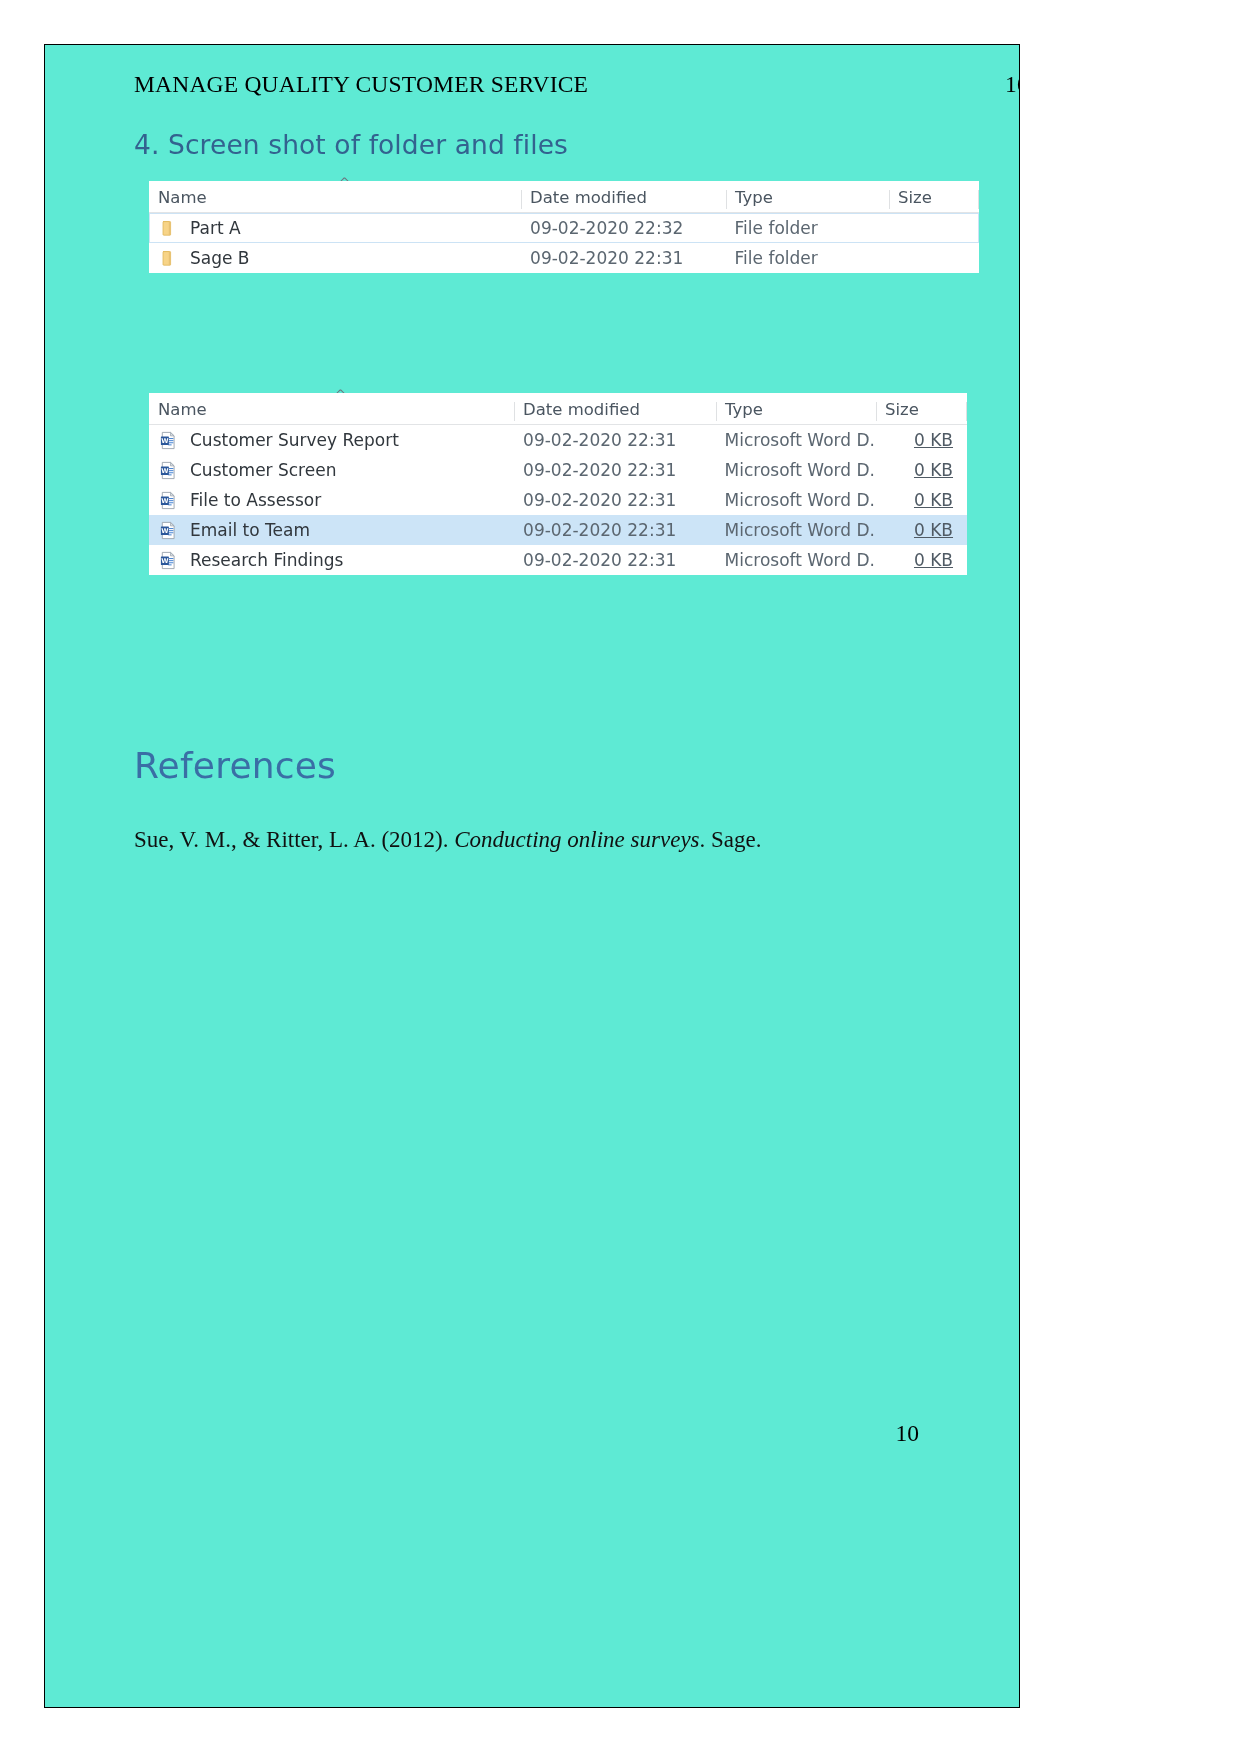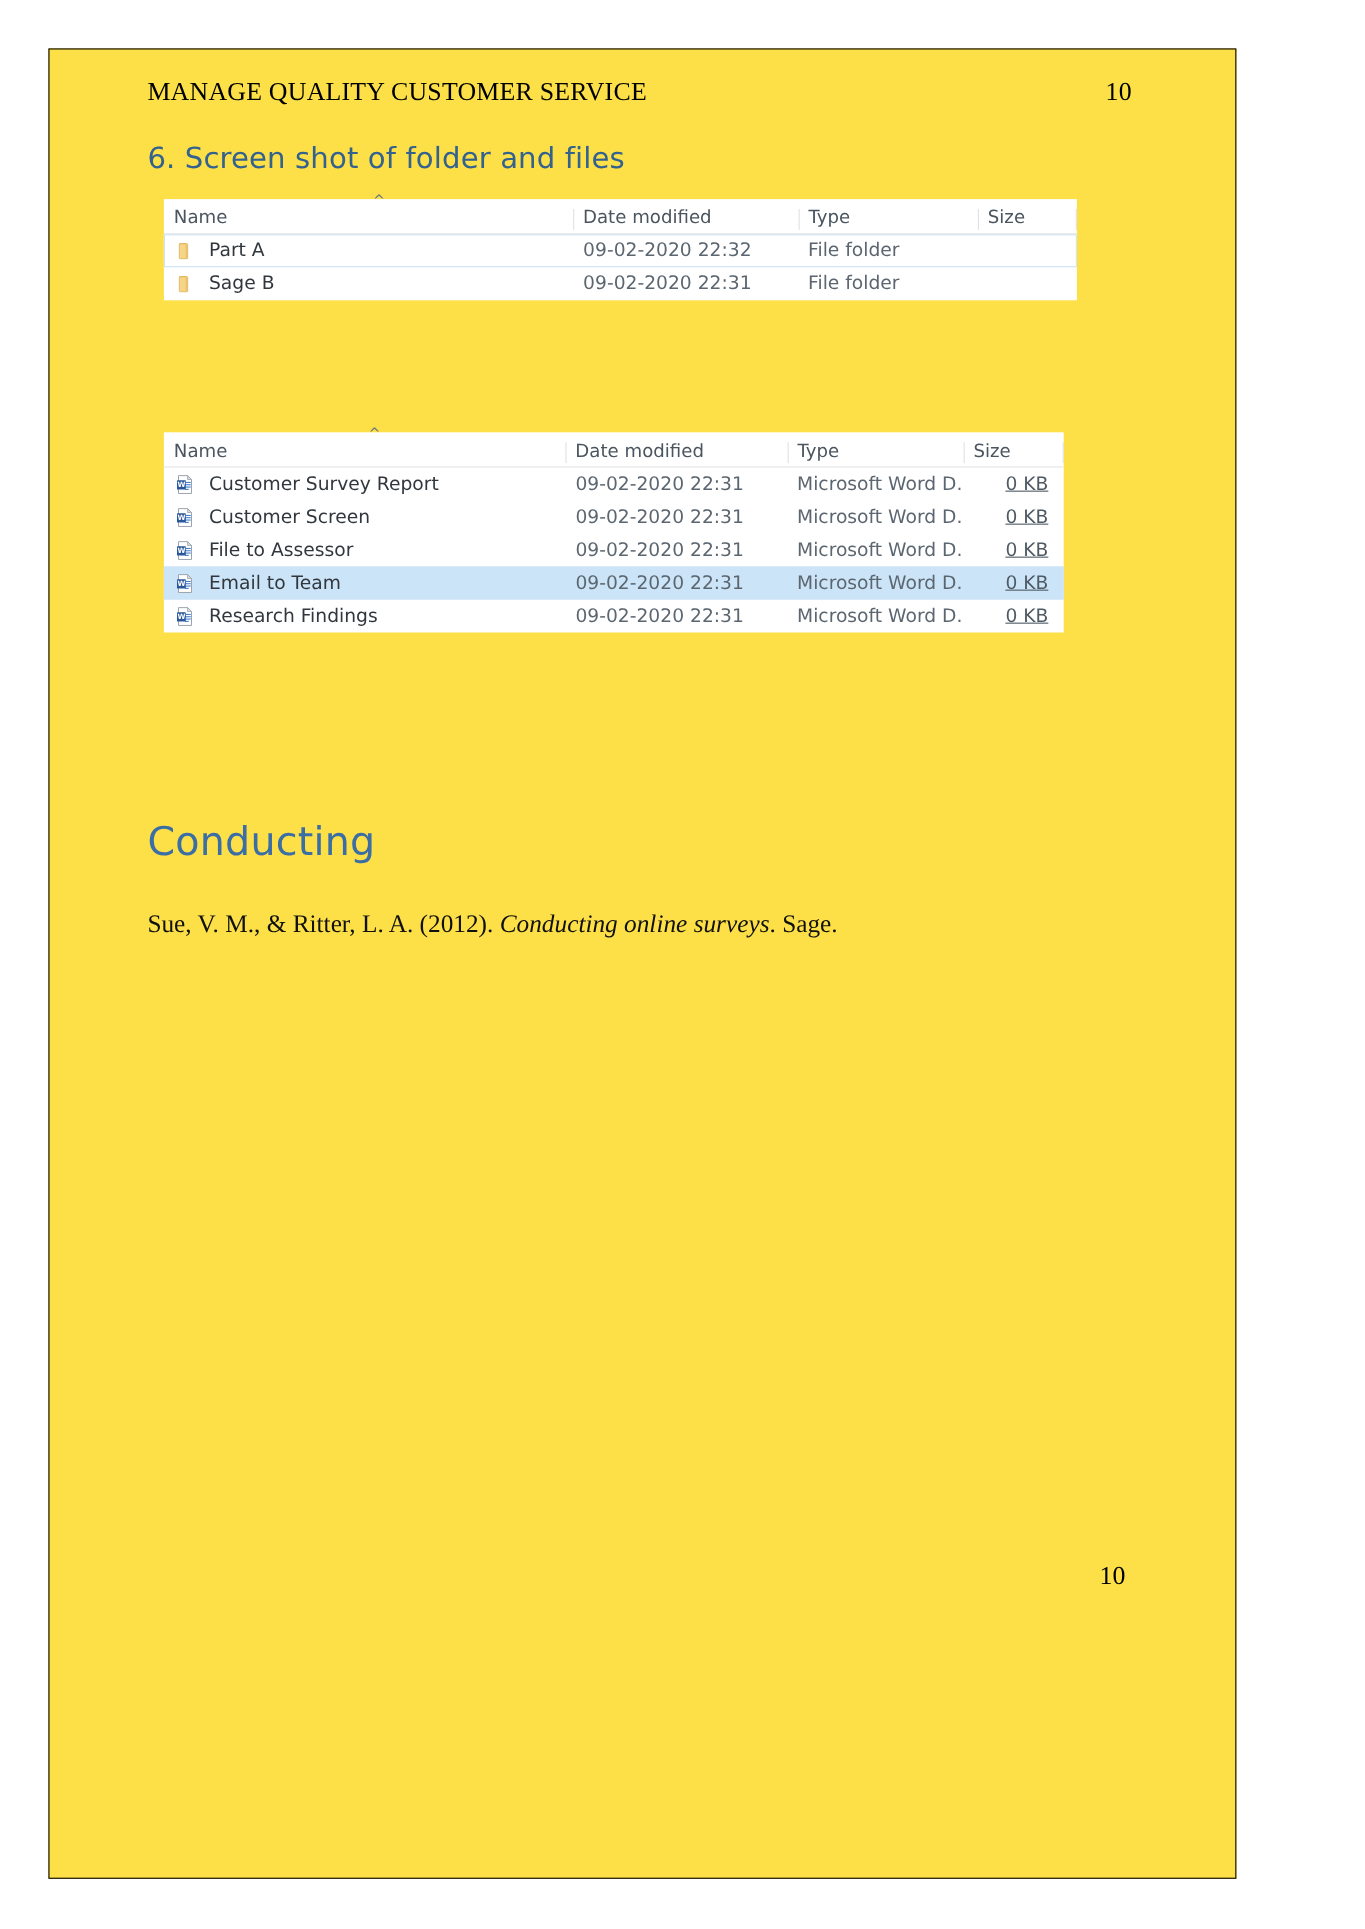--- a/index.html
+++ b/index.html
@@ -11,25 +11,25 @@
     width: 1241px;
     height: 1754px;
     font-family: "Liberation Serif", serif;
     -webkit-font-smoothing: antialiased;
   }
 
   .page {
     position: absolute;
     left: 44px;
     top: 44px;
-    width: 1080px;
+    width: 976px;
     height: 1664px;
     border: 1.5px solid #000000;
     box-sizing: border-box;
-    background: #fde047;
+    background: #5eead4;
     overflow: hidden;
   }
 
   .page-inner {
     position: absolute;
     left: 0;
     top: 0;
     right: 0;
     bottom: 0;
   }
@@ -205,21 +205,21 @@
 <body>
 
 <div class="page">
   <div class="page-inner">
 
     <div class="running-header">
       <span class="ttl">MANAGE QUALITY CUSTOMER SERVICE</span>
       <span class="pg">10</span>
     </div>
 
-    <div class="heading-sub">6. Screen shot of folder and files</div>
+    <div class="heading-sub">4. Screen shot of folder and files</div>
 
     <div class="explorer folders">
       <div class="ex-head">
         <div class="hcell c-name">
           <span>Name</span>
           <span class="sort-caret" style="left:190px;">^</span>
         </div>
         <div class="hcell c-date">Date modified</div>
         <div class="hcell c-type">Type</div>
         <div class="hcell c-size last">Size</div>
@@ -370,21 +370,21 @@
             </svg>
           </span>
           <span class="name-text">Research Findings</span>
         </div>
         <div class="cell c-date muted">09-02-2020 22:31</div>
         <div class="cell c-type muted">Microsoft Word D...</div>
         <div class="cell c-size size">0 KB</div>
       </div>
     </div>
 
-    <div class="heading-major">Conducting</div>
+    <div class="heading-major">References</div>
     <div class="reference-line">
       <span>Sue, V. M., &amp; Ritter, L. A. (2012). </span><i>Conducting online surveys</i><span>. Sage.</span>
     </div>
 
     <div class="footer-pg">10</div>
 
   </div>
 </div>
 
 </body></html>

